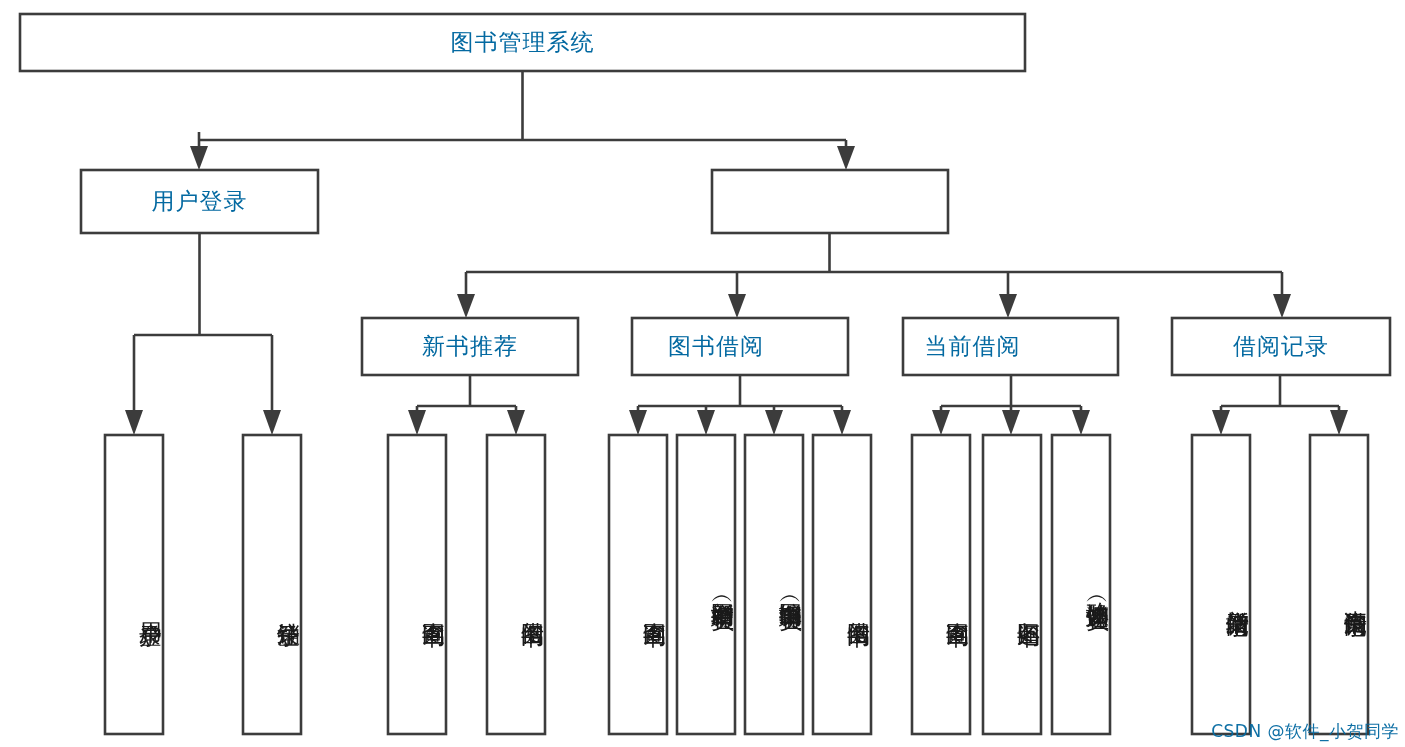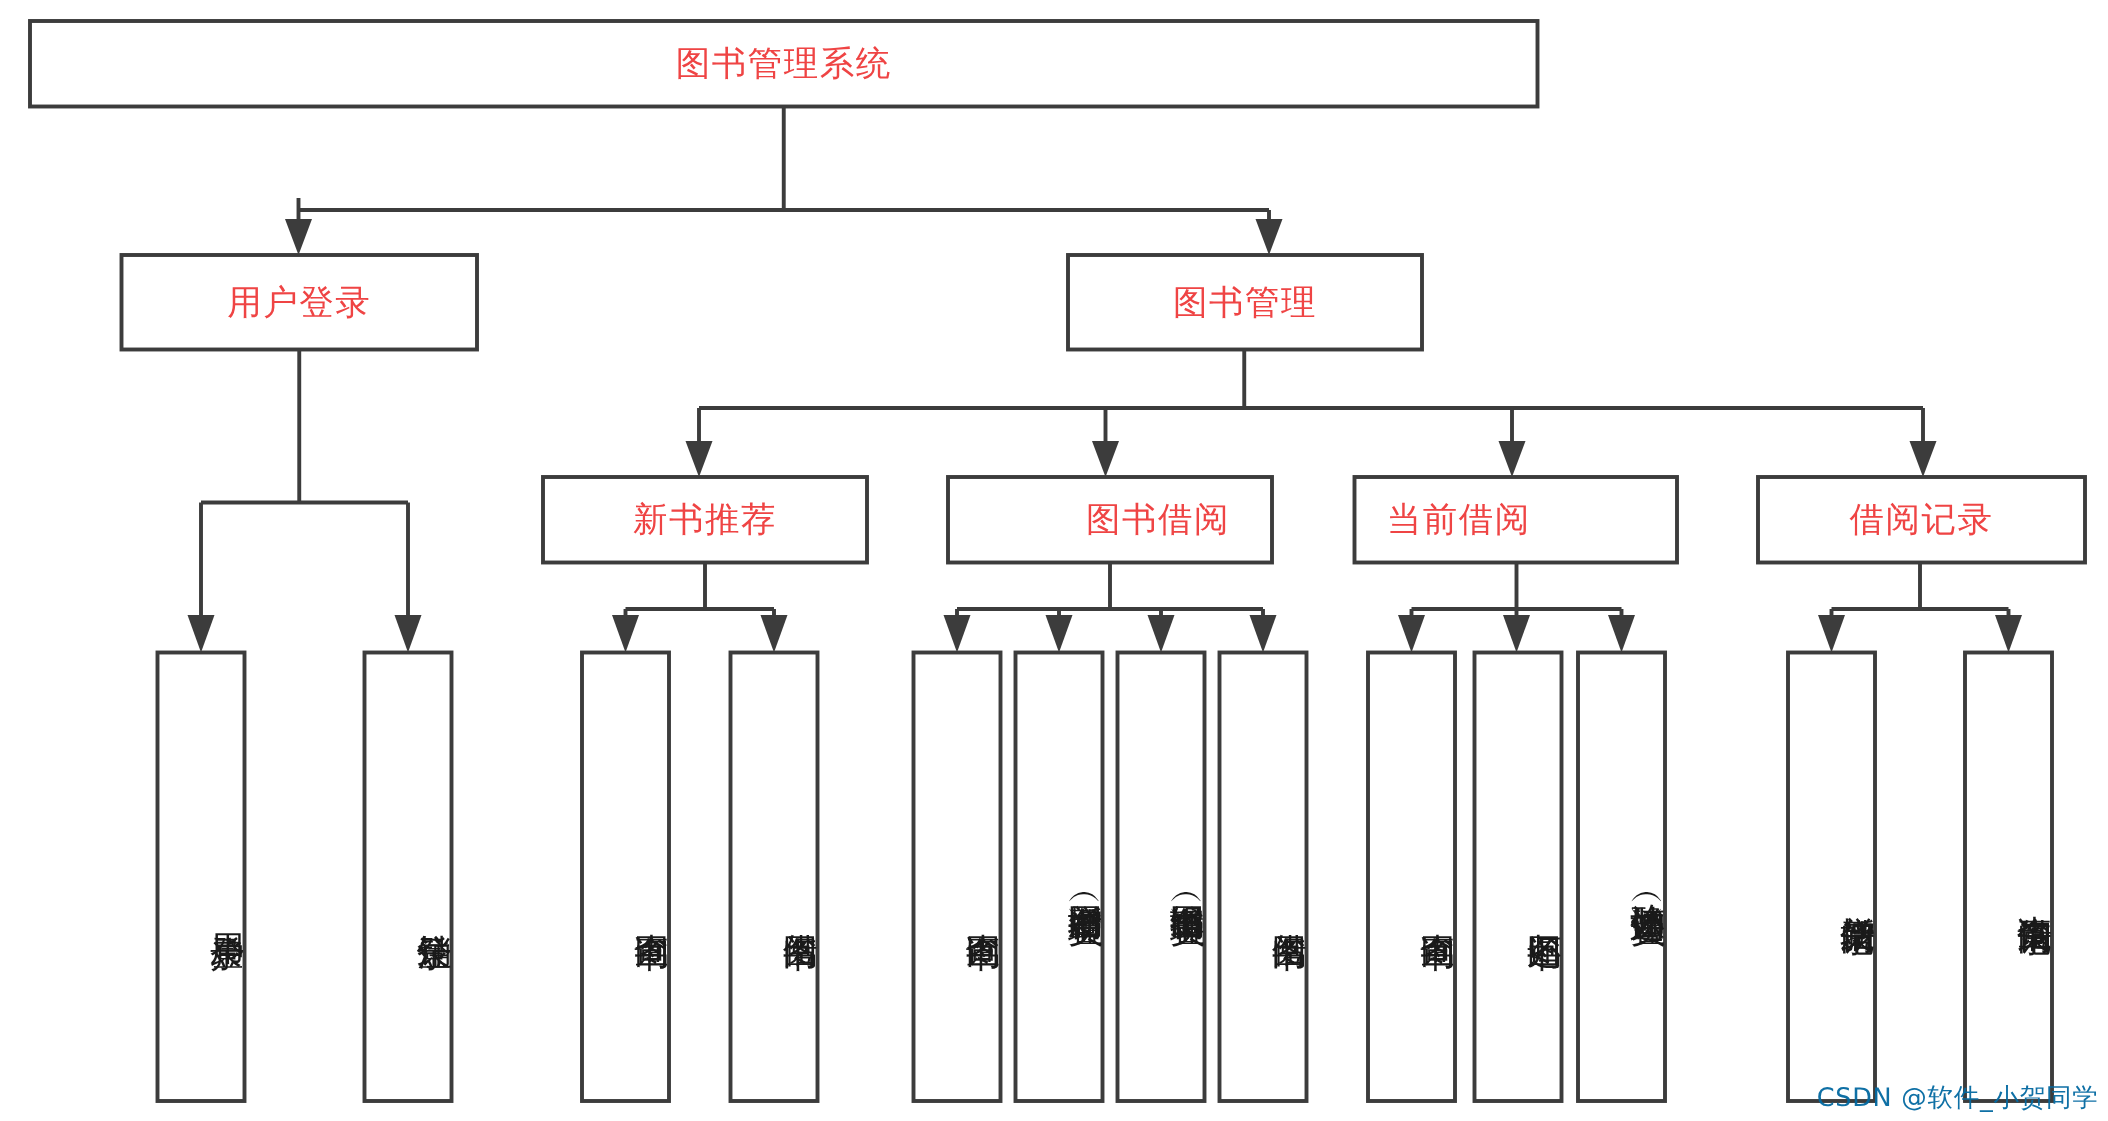--- a/index.html
+++ b/index.html
@@ -56,21 +56,21 @@
     white-space: nowrap;
     pointer-events: none;
   }
   .label-h {
     position: absolute;
     display: flex;
     align-items: center;
     justify-content: center;
     font-family: "DejaVu Sans", "Liberation Sans", sans-serif;
     font-size: 23px;
-    color: #ef4444;
+    color: #0369a1;
     letter-spacing: 1px;
     white-space: nowrap;
   }
   #watermark {
     position: absolute;
     right: 6px;
     bottom: 4px;
     font-family: "DejaVu Sans", "Liberation Sans", sans-serif;
     font-size: 17px;
     color: #0369a1;
@@ -182,24 +182,23 @@
     <rect class="node-box" x="912" y="435" width="58" height="299"></rect>
     <rect class="node-box" x="983" y="435" width="58" height="299"></rect>
     <rect class="node-box" x="1052" y="435" width="58" height="299"></rect>
     <rect class="node-box" x="1192" y="435" width="58" height="299"></rect>
     <rect class="node-box" x="1310" y="435" width="58" height="299"></rect>
   </svg>
 
   <div class="label-h" style="left:20px; top:14px; width:1005px; height:57px;">图书管理系统</div>
 
   <div class="label-h" style="left:81px; top:170px; width:237px; height:63px;">用户登录</div>
-  <div class="label-h" style="left:712px; top:170px; width:236px; height:63px;">图书管理</div>
 
   <div class="label-h" style="left:362px; top:318px; width:216px; height:57px;">新书推荐</div>
-  <div class="label-h" style="left:664px; top:318px; width:216px; height:57px;">图书借阅</div>
+  <div class="label-h" style="left:608px; top:318px; width:216px; height:57px;">图书借阅</div>
   <div class="label-h" style="left:865px; top:318px; width:215px; height:57px;">当前借阅</div>
   <div class="label-h" style="left:1172px; top:318px; width:218px; height:57px;font-family:Liberation Mono, monospace;">借阅记录</div>
 
   <div class="label-vert" style="left:105px; top:478px; width:58px; height:256px;">用户登录</div>
   <div class="label-vert" style="left:243px; top:478px; width:58px; height:256px;">注销登录</div>
   <div class="label-vert" style="left:388px; top:478px; width:58px; height:256px;">查询图书</div>
   <div class="label-vert" style="left:487px; top:478px; width:58px; height:256px;">借阅图书</div>
   <div class="label-vert" style="left:609px; top:478px; width:58px; height:256px;">查询图书</div>
   <div class="label-vert" style="left:677px; top:443px; width:58px; height:291px;">新增图书（管理员）</div>
   <div class="label-vert" style="left:745px; top:443px; width:58px; height:291px;">编辑图书（管理员）</div>

